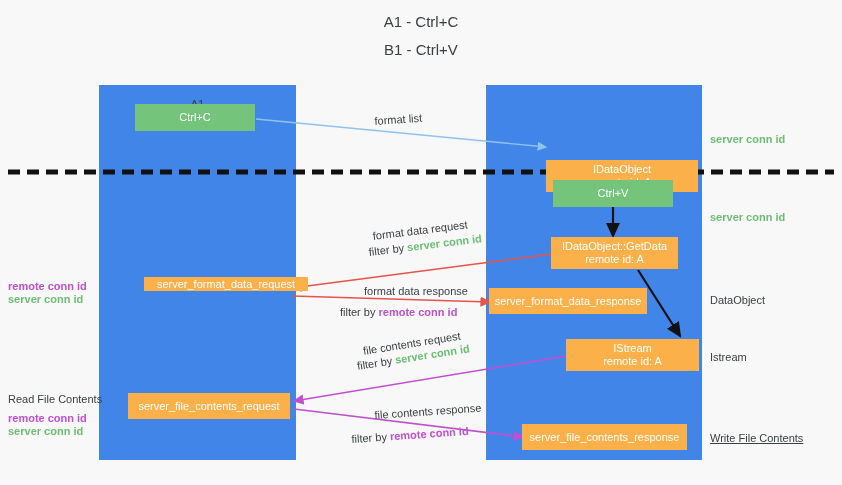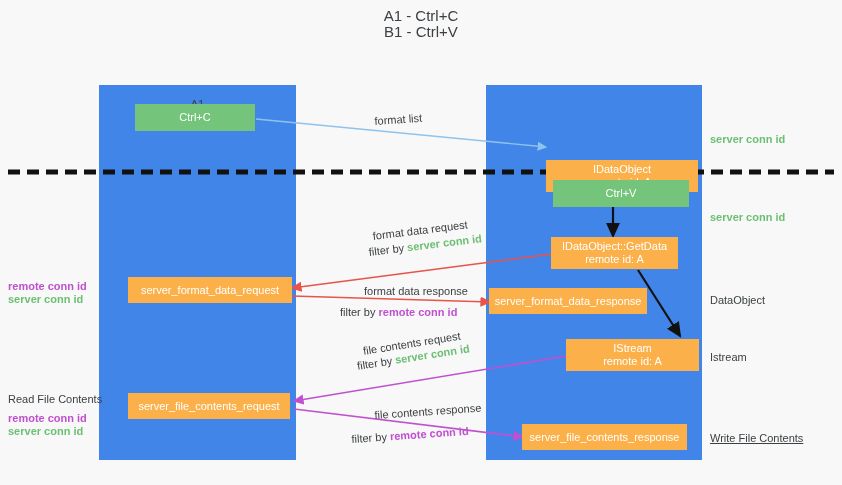--- a/index.html
+++ b/index.html
@@ -24,21 +24,21 @@
     pointer-events: none;
   }
   .title {
     position: absolute;
     left: 0;
     top: 8px;
     width: 842px;
     text-align: center;
     font-size: 15px;
     color: #3c4043;
-    line-height: 16px;
+    line-height: 28px;
     white-space: pre-line;
   }
   .lane {
     position: absolute;
     background: #4285e8;
   }
   .lane-head {
     position: absolute;
     text-align: center;
     font-size: 11.5px;
@@ -127,26 +127,26 @@
     <line x1="566" y1="356" x2="294" y2="401" stroke="#c050d0" stroke-width="1.6" marker-end="url(#ar-mag)"></line>
 
     <line x1="294" y1="409" x2="523" y2="437" stroke="#c050d0" stroke-width="1.6" marker-end="url(#ar-mag)"></line>
   </svg>
 
   <div class="node green" style="left:135px; top:104px; width:120px; height:27px;">Ctrl+C</div>
 
   <div class="node orange" style="left:546px; top:128px; width:152px; height:32px;margin-top:32px;">IDataObject
 remote id: A</div>
 
-  <div class="node green" style="left:553px; top:180px; width:136px; height:27px;">Ctrl+V</div>
+  <div class="node green" style="left:553px; top:180px; width:120px; height:27px;">Ctrl+V</div>
 
   <div class="node orange" style="left:551px; top:237px; width:127px; height:32px;">IDataObject::GetData
 remote id: A</div>
 
-  <div class="node orange" style="left:128px; top:277px; width:164px; height:26px;">server_format_data_request</div>
+  <div class="node orange" style="left:144px; top:277px; width:164px; height:14px;">server_format_data_request</div>
 
   <div class="node orange" style="left:489px; top:288px; width:158px; height:26px;">server_format_data_response</div>
 
   <div class="node orange" style="left:566px; top:339px; width:133px; height:32px;">IStream
 remote id: A</div>
 
   <div class="node orange" style="left:522px; top:424px; width:165px; height:26px;">server_file_contents_response</div>
 
   <div class="node orange" style="left:128px; top:393px; width:162px; height:26px;">server_file_contents_request</div>
 

